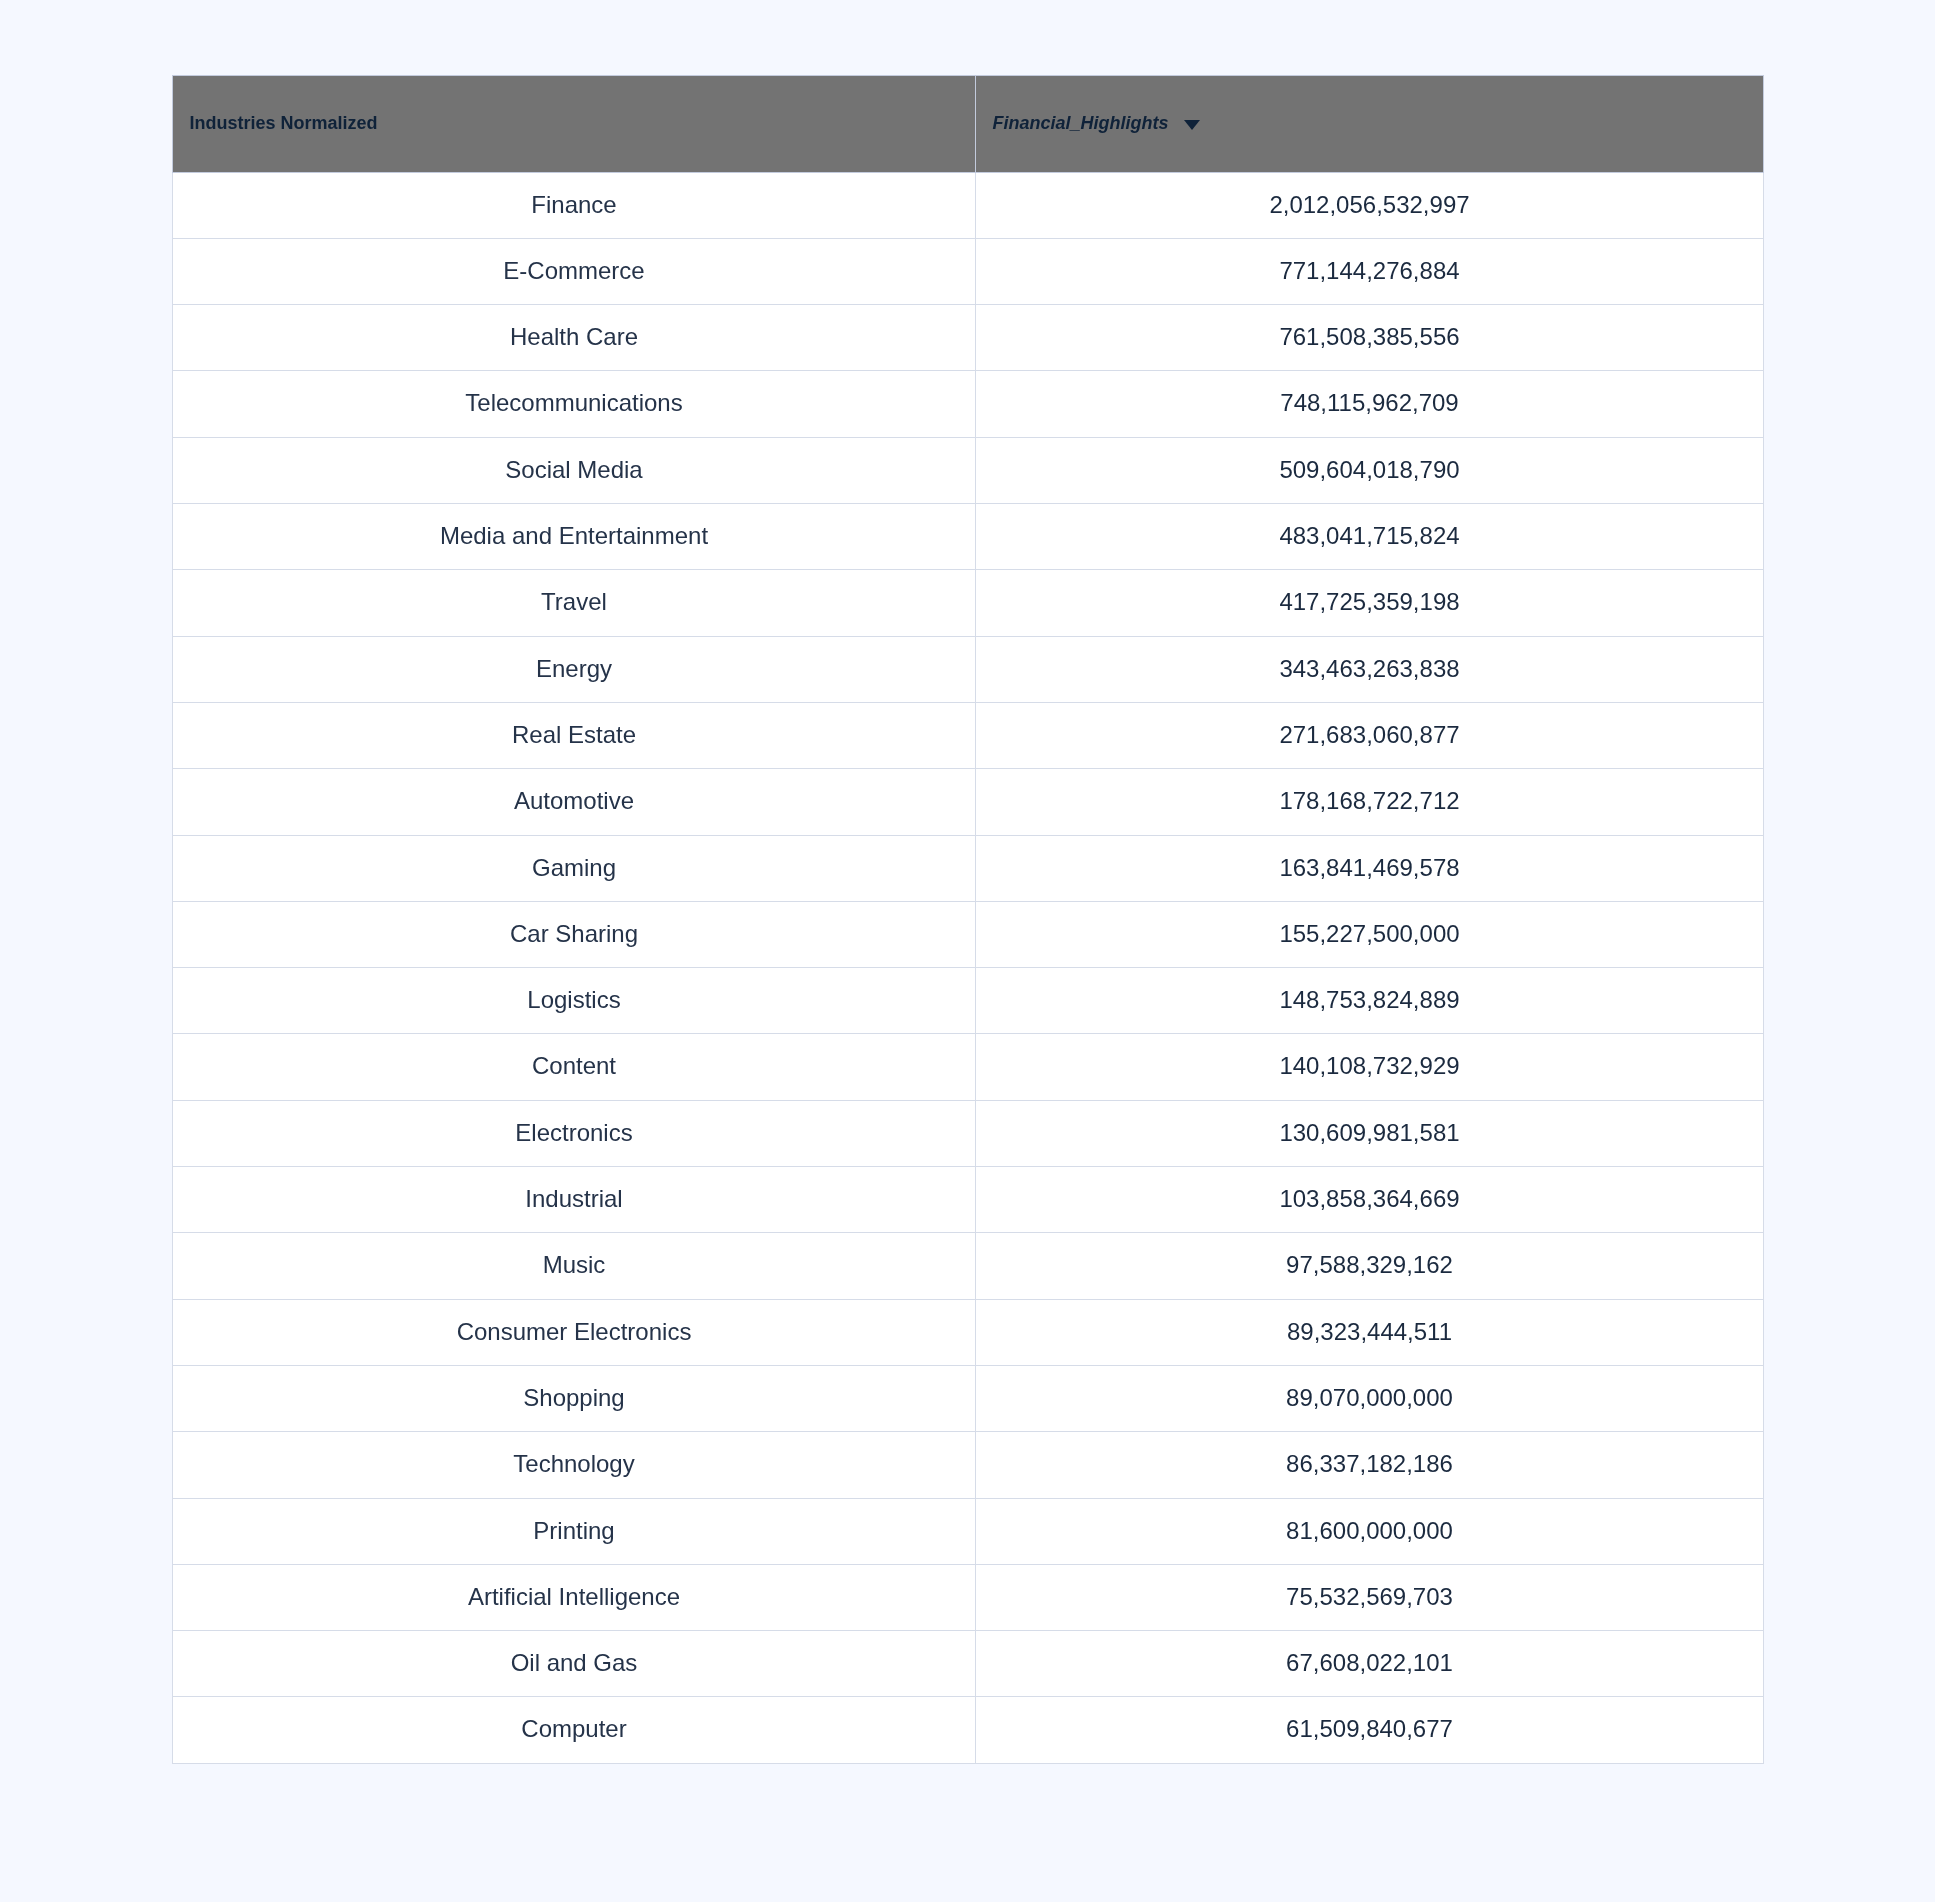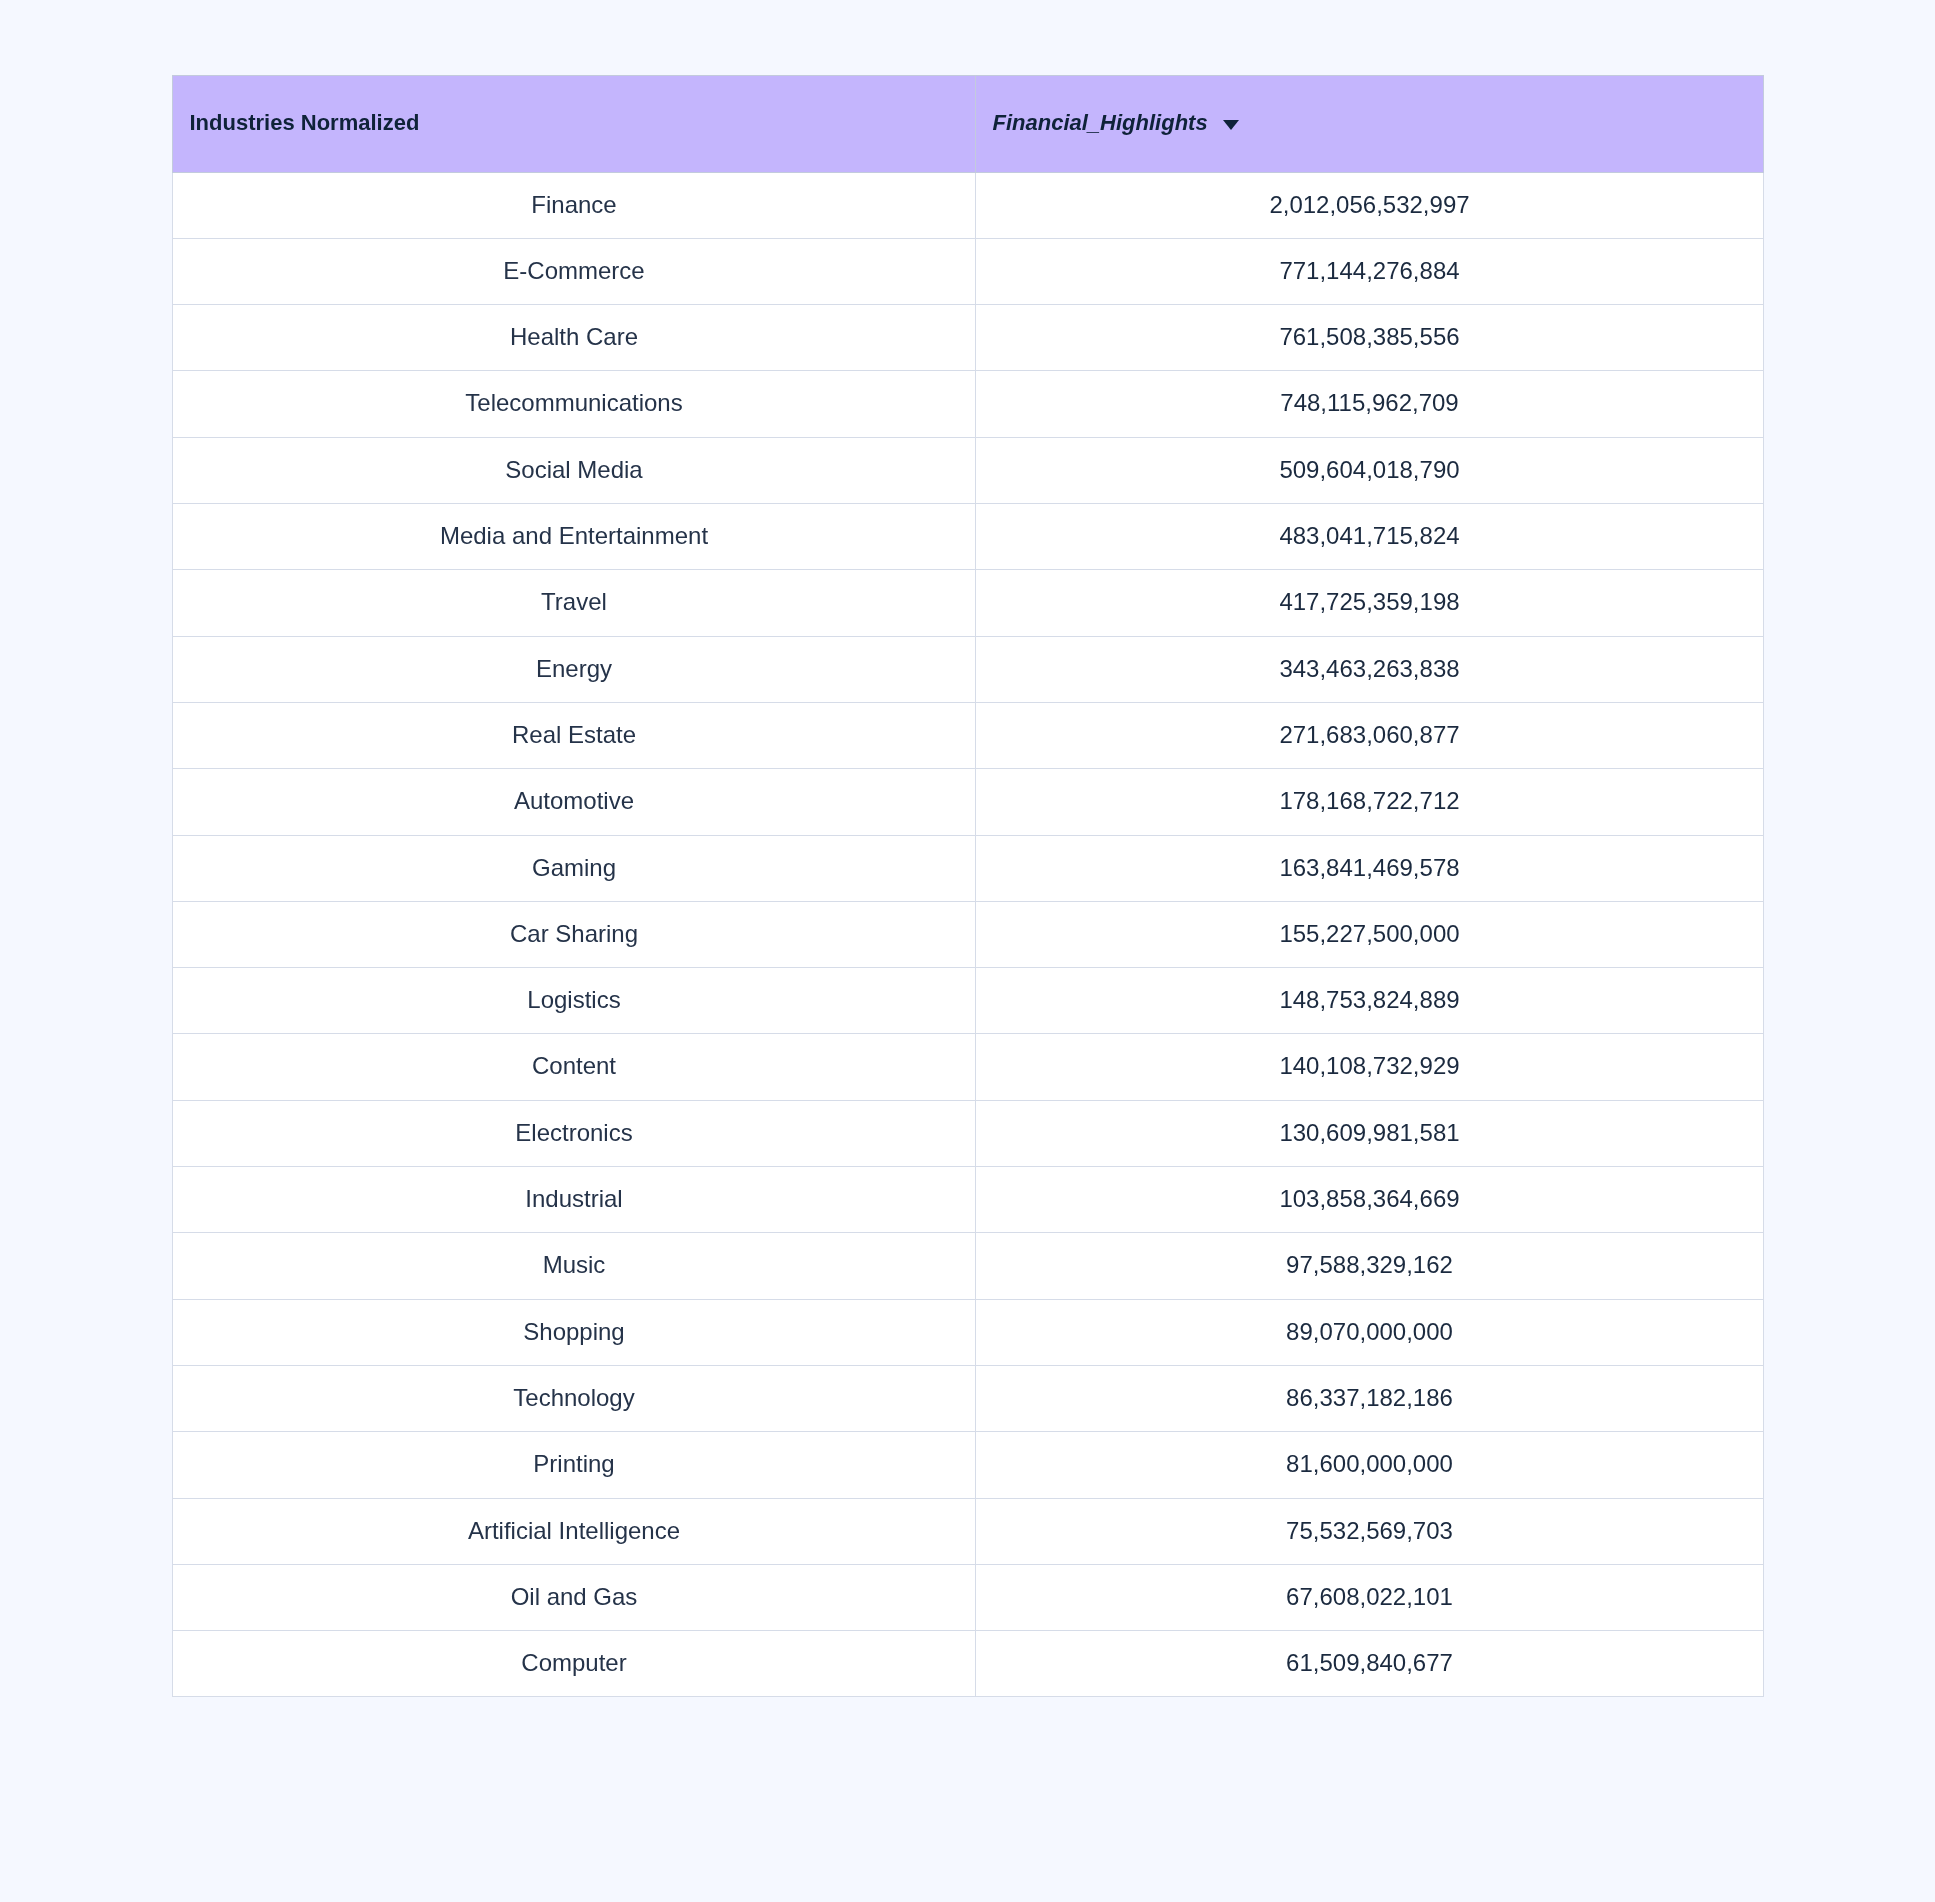--- a/index.html
+++ b/index.html
@@ -25,24 +25,24 @@
   table.data-table {
     border-collapse: collapse;
     table-layout: fixed;
     width: 1591px;
     background: #ffffff;
   }
   table.data-table col.col-industry { width: 803px; }
   table.data-table col.col-value { width: 788px; }
 
   thead th {
-    background: #c4b5fd;
+    background: #737373;
     border: 1.2px solid #c3cbdd;
     text-align: center;
-    font-size: 22px;
+    font-size: 18px;
     font-weight: bold;
     color: #0f2239;
     padding: 17.6px 16.5px 19px 16.5px;
     height: 59px;
     vertical-align: middle;
   }
   thead th.th-value {
     border-left: 1.2px solid #c3cbdd;
     font-style: italic;
   }
@@ -167,20 +167,24 @@
           </tr>
           <tr>
             <td class="cell-industry">Industrial</td>
             <td class="cell-value">103,858,364,669</td>
           </tr>
           <tr>
             <td class="cell-industry">Music</td>
             <td class="cell-value">97,588,329,162</td>
           </tr>
           <tr>
+            <td class="cell-industry">Consumer Electronics</td>
+            <td class="cell-value">89,323,444,511</td>
+          </tr>
+          <tr>
             <td class="cell-industry">Shopping</td>
             <td class="cell-value">89,070,000,000</td>
           </tr>
           <tr>
             <td class="cell-industry">Technology</td>
             <td class="cell-value">86,337,182,186</td>
           </tr>
           <tr>
             <td class="cell-industry">Printing</td>
             <td class="cell-value">81,600,000,000</td>

